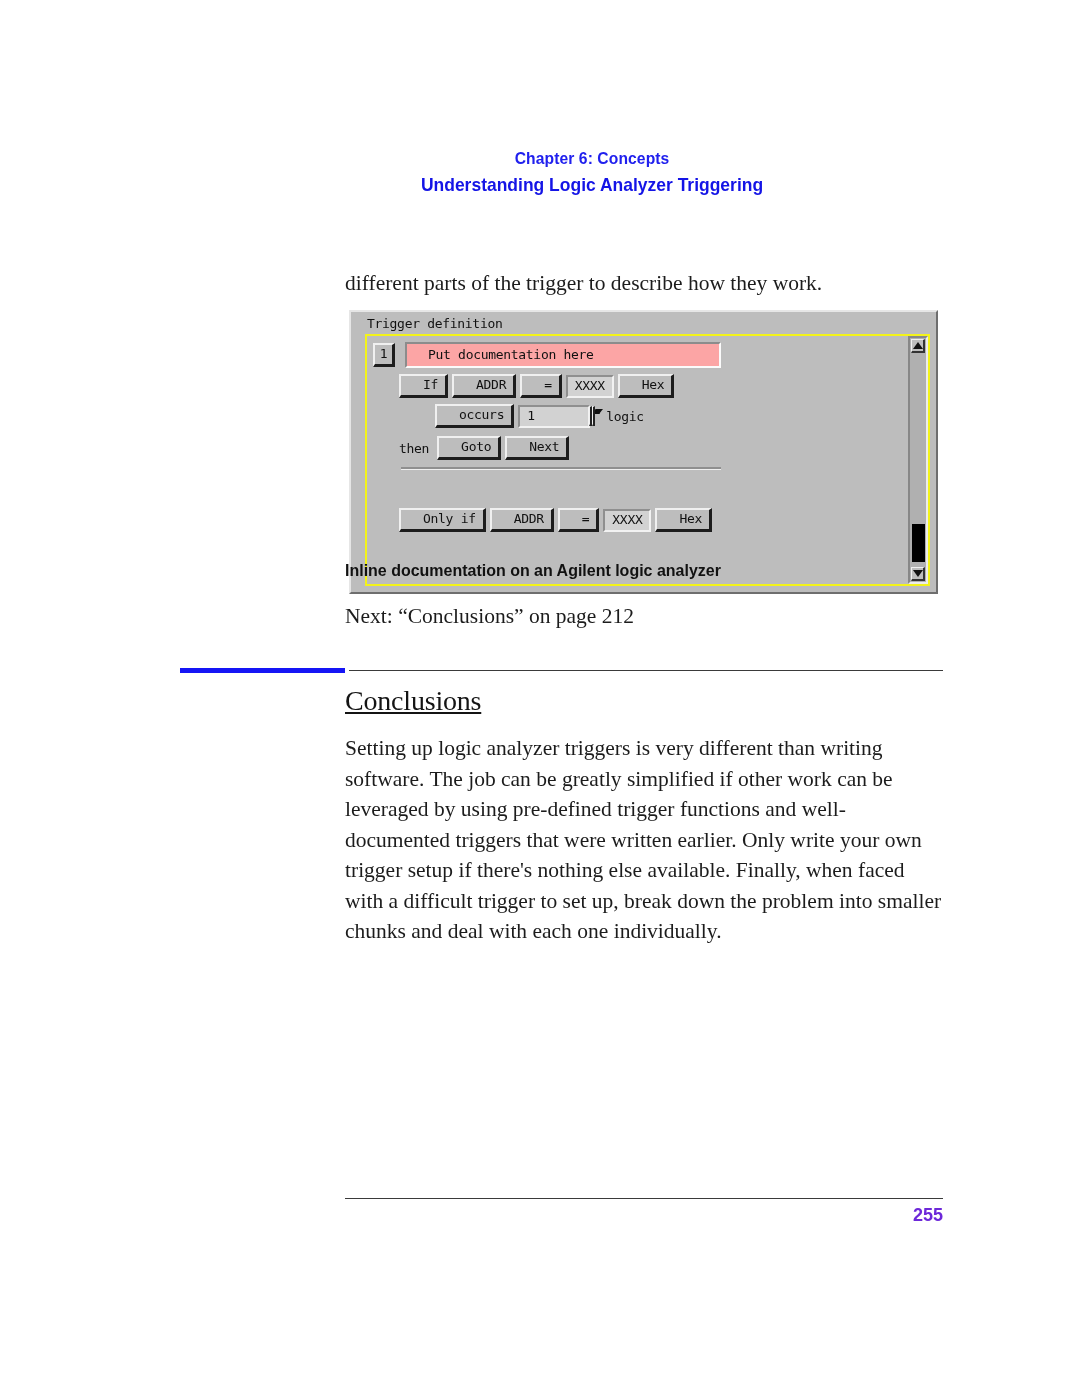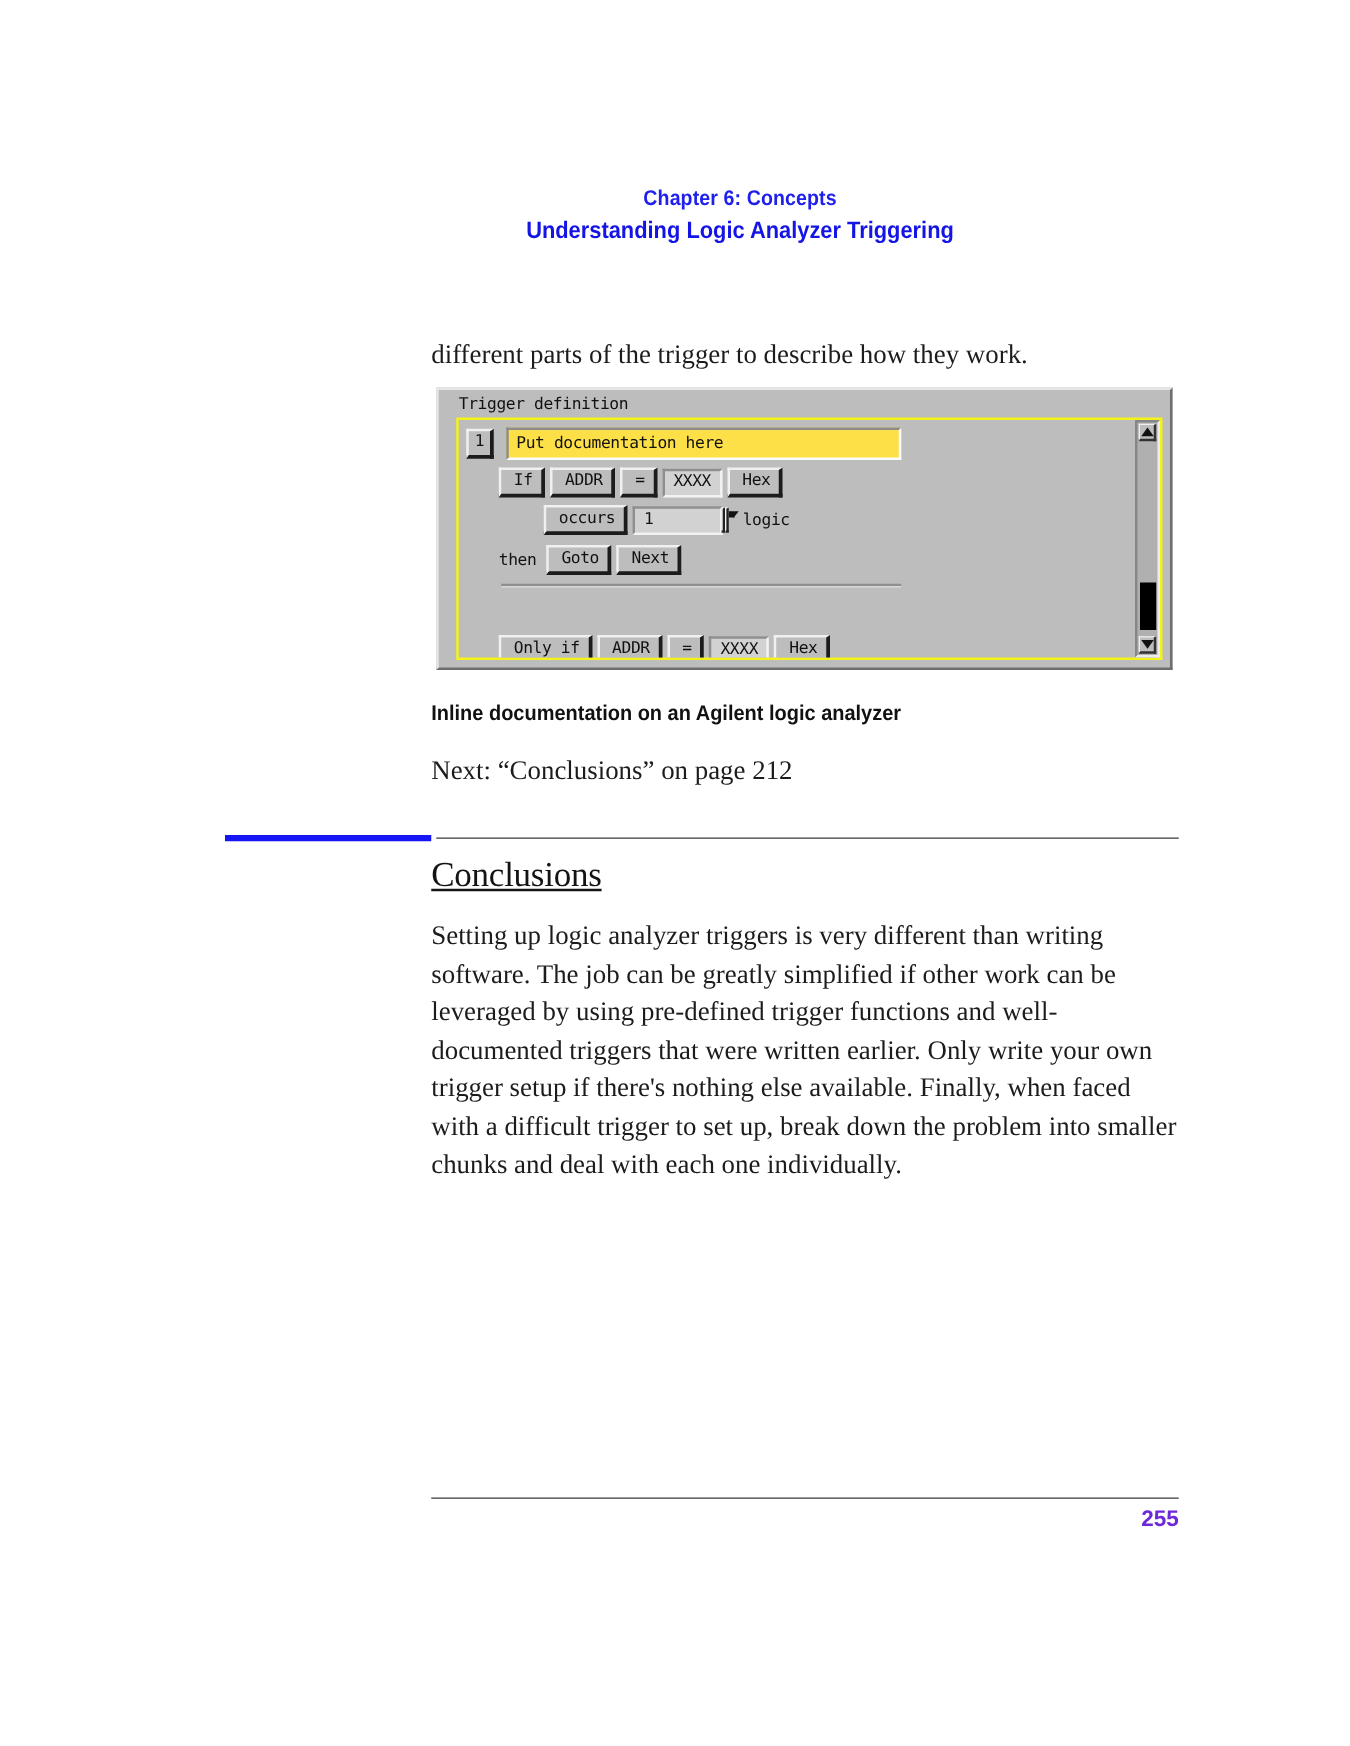--- a/index.html
+++ b/index.html
@@ -59,21 +59,21 @@
   }
 
   .intro-line { top: 268px; }
 
   
   .figure {
     position: absolute;
     left: 349px;
     top: 310px;
     width: 589px;
-    height: 226px;
+    height: 284px;
     background: #bdbdbd;
     border-top: 2px solid #e6e6e6;
     border-left: 2px solid #e6e6e6;
     border-right: 2px solid #6e6e6e;
     border-bottom: 2px solid #6e6e6e;
     box-sizing: border-box;
   }
   .fig-title {
     position: absolute;
     left: 16px;
@@ -107,48 +107,48 @@
     color: #111111;
     letter-spacing: -0.3px;
   }
   .btn {
     display: inline-block;
     background: #bdbdbd;
     border-top: 2px solid #f0f0f0;
     border-left: 2px solid #f0f0f0;
     border-right: 3px solid #1c1c1c;
     border-bottom: 3px solid #1c1c1c;
-    padding: 1px 7px 2px 10px;
+    padding: 1px 7px 2px 22px;
     box-sizing: border-box;
     vertical-align: middle;
     white-space: nowrap;
     line-height: 16px;
   }
   .field {
     display: inline-block;
     background: #d2d2d2;
     border-top: 2px solid #8f8f8f;
     border-left: 2px solid #8f8f8f;
     border-right: 2px solid #f2f2f2;
     border-bottom: 2px solid #f2f2f2;
     padding: 1px 7px 2px 7px;
     box-sizing: border-box;
     vertical-align: middle;
     white-space: nowrap;
     line-height: 16px;
   }
   .docfield {
     display: block;
-    background: #fde047;
+    background: #fca5a5;
     border-top: 2px solid #8c8c8c;
     border-left: 2px solid #8c8c8c;
     border-right: 2px solid #fbfbfb;
     border-bottom: 2px solid #fbfbfb;
     box-sizing: border-box;
-    padding: 2px 6px 3px 6px;
+    padding: 2px 6px 3px 21px;
     line-height: 17px;
   }
   .plain {
     display: inline-block;
     vertical-align: middle;
     padding: 0 4px 0 0;
   }
 
   
   .row { position: absolute; white-space: nowrap; }

